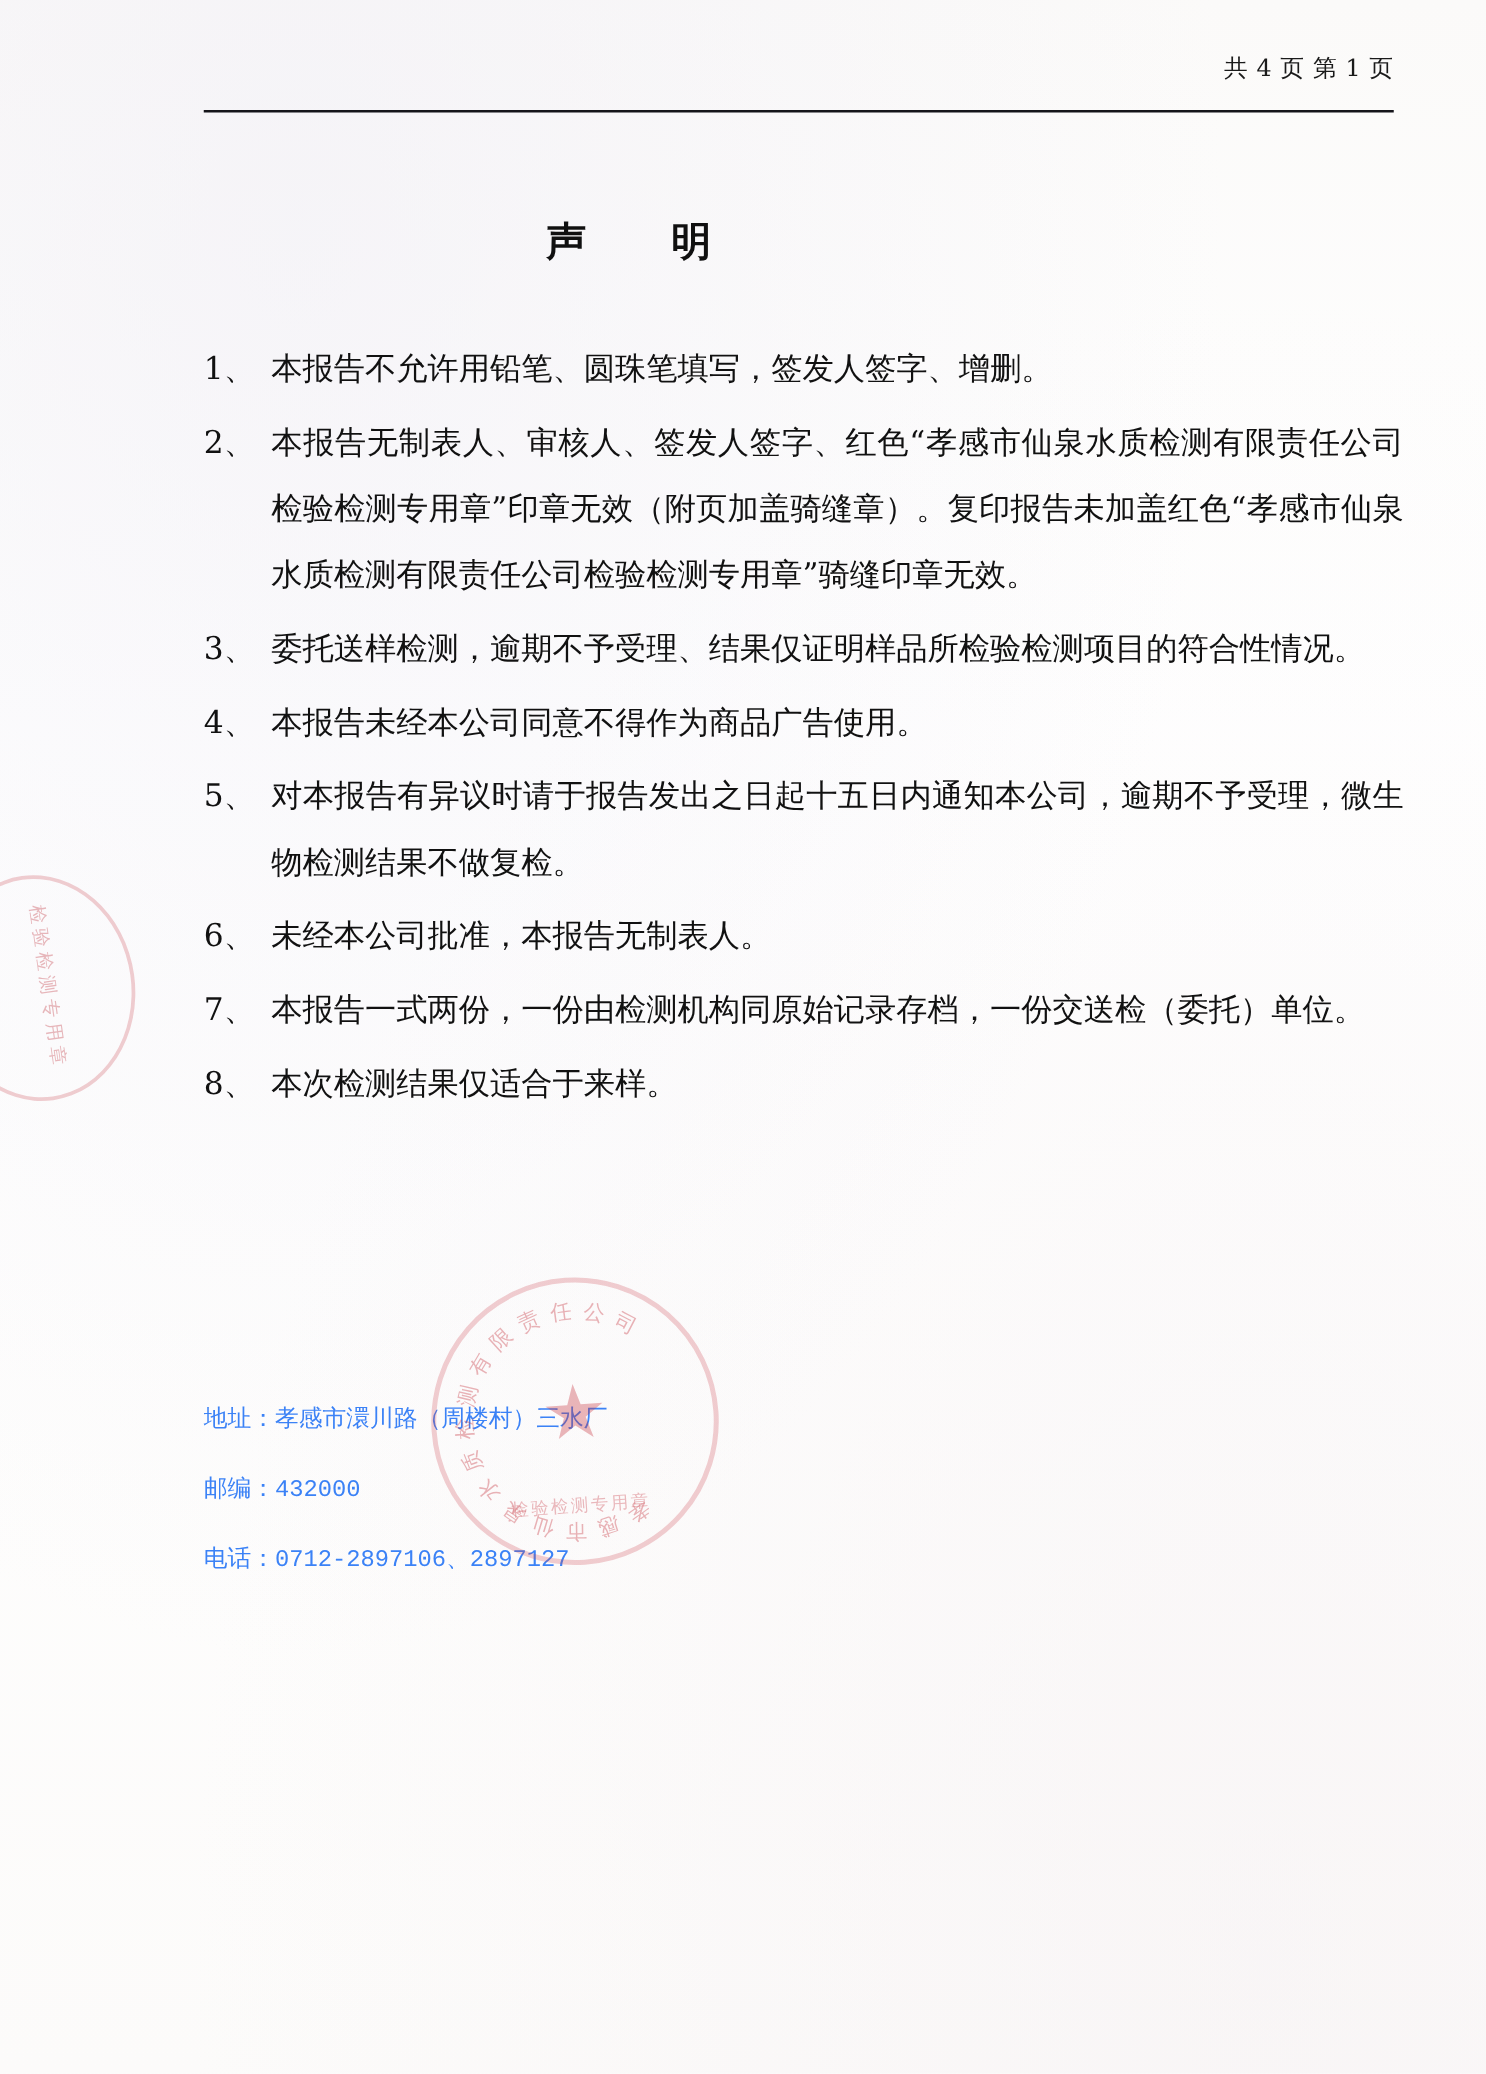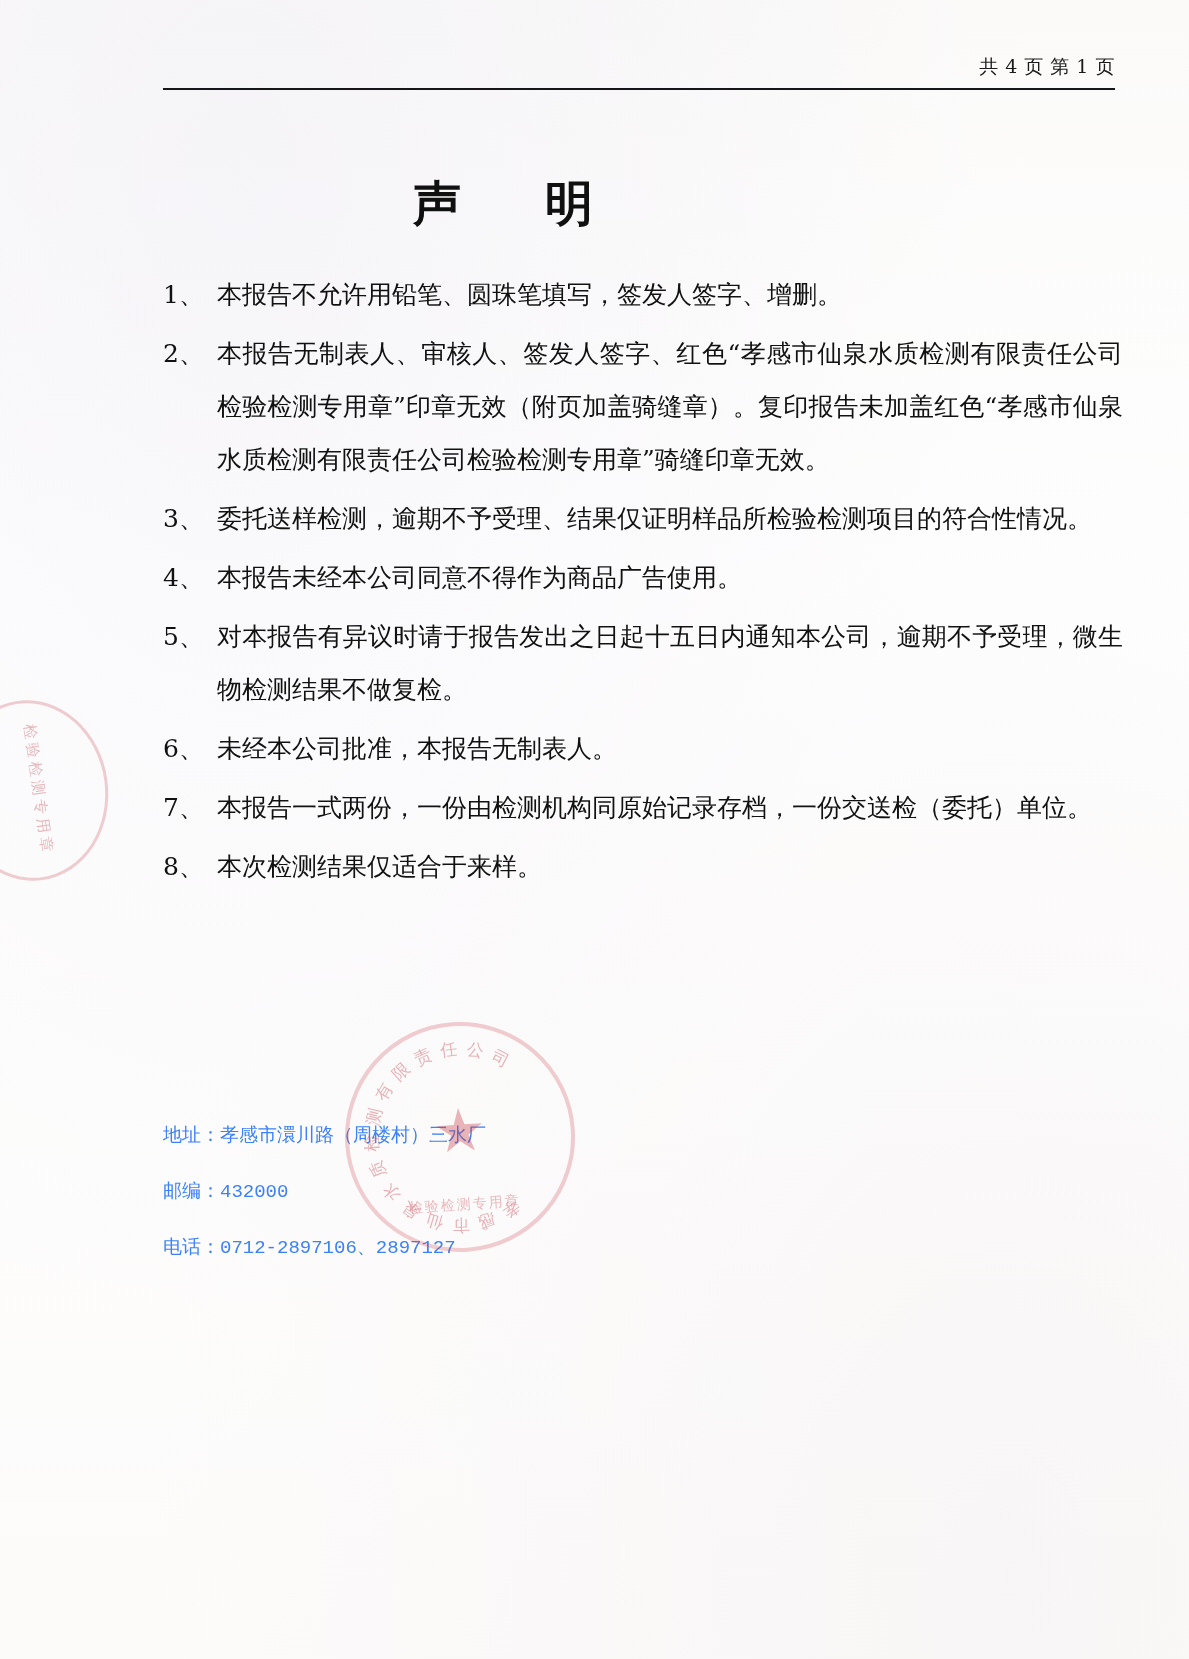--- a/index.html
+++ b/index.html
@@ -24,21 +24,21 @@
       linear-gradient(180deg, #fbfaf9 0%, #ffffff 35%, #fcfbfa 100%);
     pointer-events: none;
   }
   .page {
     position: absolute;
     inset: 0;
   }
   
   .header {
     position: absolute;
-    top: 54px;
+    top: 42px;
     left: 163px;
     width: 952px;
     text-align: right;
     font-family: "DejaVu Serif", "Liberation Serif", serif;
     font-size: 19px;
     color: #1a1a1a;
     letter-spacing: 0.5px;
   }
   .header-rule {
     position: absolute;
@@ -48,21 +48,21 @@
     height: 2px;
     background: #15151a;
   }
   
   .doc-title {
     position: absolute;
     top: 172px;
     left: 0;
     width: 1006px;
     text-align: center;
-    font-size: 48px;
+    font-size: 32px;
     font-weight: 700;
     letter-spacing: 18px;
     color: #101010;
     font-family: Liberation Sans, sans-serif;
     text-indent: 18px;
   }
   
   .clauses {
     position: absolute;
     top: 268px;

